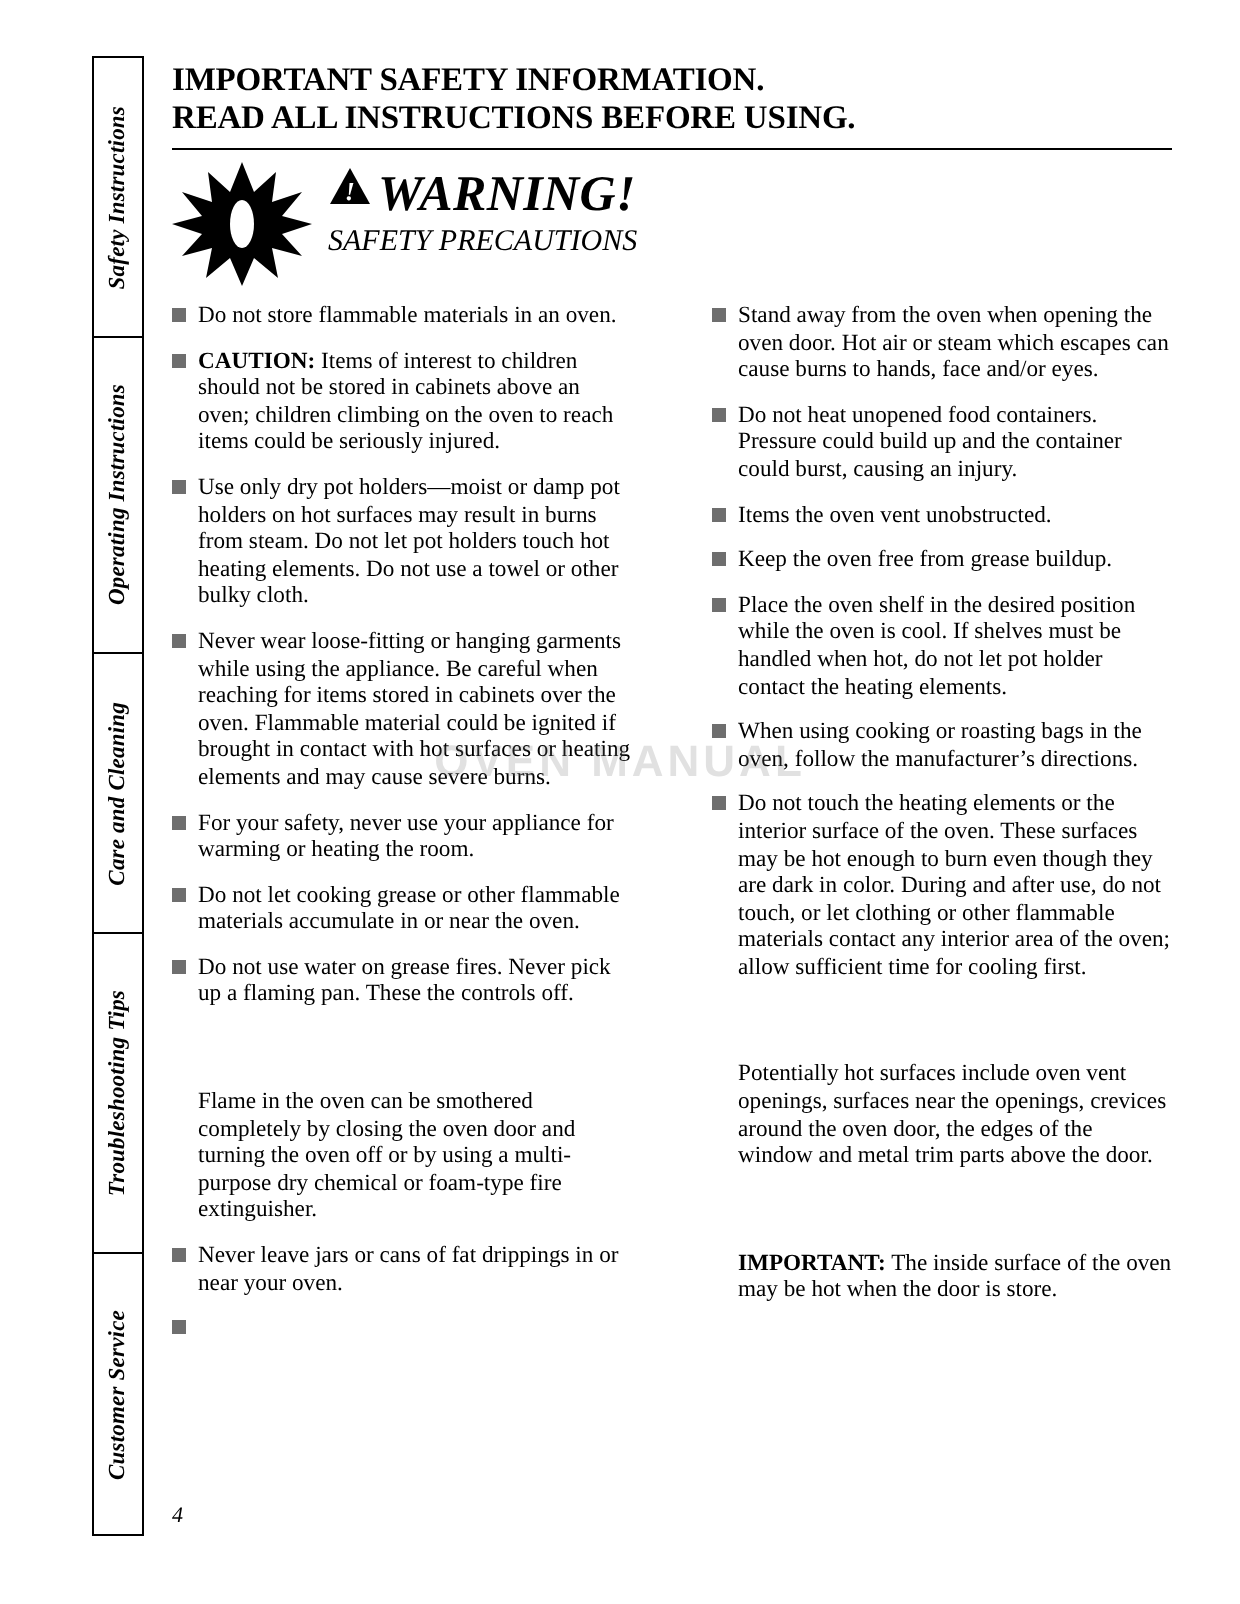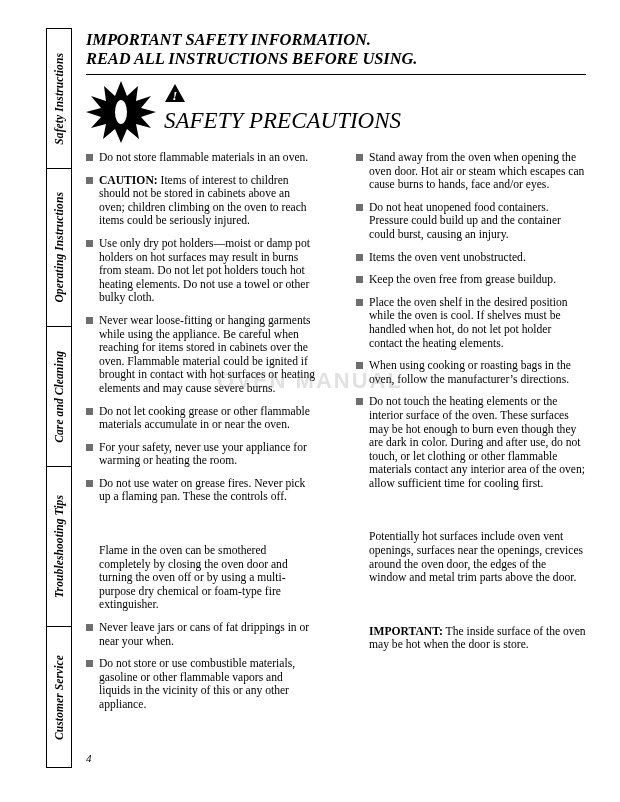--- a/index.html
+++ b/index.html
@@ -65,21 +65,20 @@
   .content {
     position: absolute;
     left: 86px;
     top: 30px;
     width: 500px;
   }
 
   .doc-title {
     font-family: "Liberation Serif", serif;
     font-weight: bold;
-    font-style: italic;
     font-size: 16.5px;
     line-height: 19px;
     letter-spacing: -0.1px;
     margin: 0;
   }
   .title-rule {
     border-top: 1.6px solid #000;
     margin-top: 6px;
     width: 500px;
   }
@@ -111,21 +110,21 @@
     letter-spacing: 0.2px;
   }
   .warn-tri {
     display: inline-block;
     vertical-align: 2px;
     margin-right: 3px;
   }
   .warn-line2 {
     font-family: "Liberation Serif", serif;
     font-style: italic;
-    font-size: 23px;
+    font-size: 15px;
     line-height: 19px;
     margin-top: 1px;
   }
 
   
   .columns {
     display: flex;
     gap: 40px;
     margin-top: 8px;
     position: relative;
@@ -217,39 +216,39 @@
     <div class="warn-block">
       <svg class="starburst" viewBox="0 0 70 62">
         <polygon fill="#000000" points="35,0 41,15 52,5 50,20 65,15 55,27 70,31 55,36 65,47 50,43 53,58 41,48 35,62 29,48 17,58 20,43 5,47 15,36 0,31 15,27 5,15 20,20 18,5 29,15"></polygon>
         <ellipse cx="35" cy="31" rx="6" ry="12" fill="#ffffff"></ellipse>
       </svg>
       <div class="warn-text">
         <div class="warn-line1">
           <svg class="warn-tri" width="22" height="20" viewBox="0 0 22 20">
             <polygon points="11,1 21,19 1,19" fill="#000000"></polygon>
             <text x="11" y="17" font-size="13" font-family="Liberation Serif, serif" font-weight="bold" fill="#ffffff" text-anchor="middle">!</text>
-          </svg>
+          </svg><span>WARNING!</span>
         </div>
         <div class="warn-line2">SAFETY PRECAUTIONS</div>
       </div>
     </div>
 
     <div class="columns">
 
       <div class="col" id="col-left">
           <div class="item"><span class="bullet"></span><span>Do not store flammable materials in an oven.</span></div>
           <div class="item"><span class="bullet"></span><span class="lead">CAUTION:</span><span> Items of interest to children should not be stored in cabinets above an oven; children climbing on the oven to reach items could be seriously injured.</span></div>
           <div class="item"><span class="bullet"></span><span>Use only dry pot holders—moist or damp pot holders on hot surfaces may result in burns from steam. Do not let pot holders touch hot heating elements. Do not use a towel or other bulky cloth.</span></div>
           <div class="item"><span class="bullet"></span><span>Never wear loose-fitting or hanging garments while using the appliance. Be careful when reaching for items stored in cabinets over the oven. Flammable material could be ignited if brought in contact with hot surfaces or heating elements and may cause severe burns.</span></div>
+          <div class="item"><span class="bullet"></span><span>For your safety, never use your appliance for warming or heating the room.</span></div>
           <div class="item"><span class="bullet"></span><span>Do not let cooking grease or other flammable materials accumulate in or near the oven.</span></div>
-          <div class="item"><span class="bullet"></span><span>For your safety, never use your appliance for warming or heating the room.</span></div>
           <div class="item"><span class="bullet"></span><span>Do not use water on grease fires. Never pick up a flaming pan. These the controls off.</span></div>
           <div class="item nobullet"><span>Flame in the oven can be smothered completely by closing the oven door and turning the oven off or by using a multi-purpose dry chemical or foam-type fire extinguisher.</span></div>
-          <div class="item"><span class="bullet"></span><span>Never leave jars or cans of fat drippings in or near your when.</span></div>
-          <div class="item"><span class="bullet"></span><span>Do not store or use combustible materials, gasoline or other flammable vapors and liquids in the vicinity of this or any other appliance.</span></div>
+          <div class="item"><span class="bullet"></span><span>Never leave jars or cans of fat drippings in or near your oven.</span></div>
+          <div class="item"><span class="bullet"></span></div>
         </div>
       <div class="col" id="col-right">
           <div class="item"><span class="bullet"></span><span>Stand away from the oven when opening the oven door. Hot air or steam which escapes can cause burns to hands, face and/or eyes.</span></div>
           <div class="item"><span class="bullet"></span><span>Do not heat unopened food containers. Pressure could build up and the container could burst, causing an injury.</span></div>
           <div class="item"><span class="bullet"></span><span>Items the oven vent unobstructed.</span></div>
           <div class="item"><span class="bullet"></span><span>Keep the oven free from grease buildup.</span></div>
           <div class="item"><span class="bullet"></span><span>Place the oven shelf in the desired position while the oven is cool. If shelves must be handled when hot, do not let pot holder contact the heating elements.</span></div>
           <div class="item"><span class="bullet"></span><span>When using cooking or roasting bags in the oven, follow the manufacturer’s directions.</span></div>
           <div class="item"><span class="bullet"></span><span>Do not touch the heating elements or the interior surface of the oven. These surfaces may be hot enough to burn even though they are dark in color. During and after use, do not touch, or let clothing or other flammable materials contact any interior area of the oven; allow sufficient time for cooling first.</span></div>
           <div class="item nobullet"><span>Potentially hot surfaces include oven vent openings, surfaces near the openings, crevices around the oven door, the edges of the window and metal trim parts above the door.</span></div>

